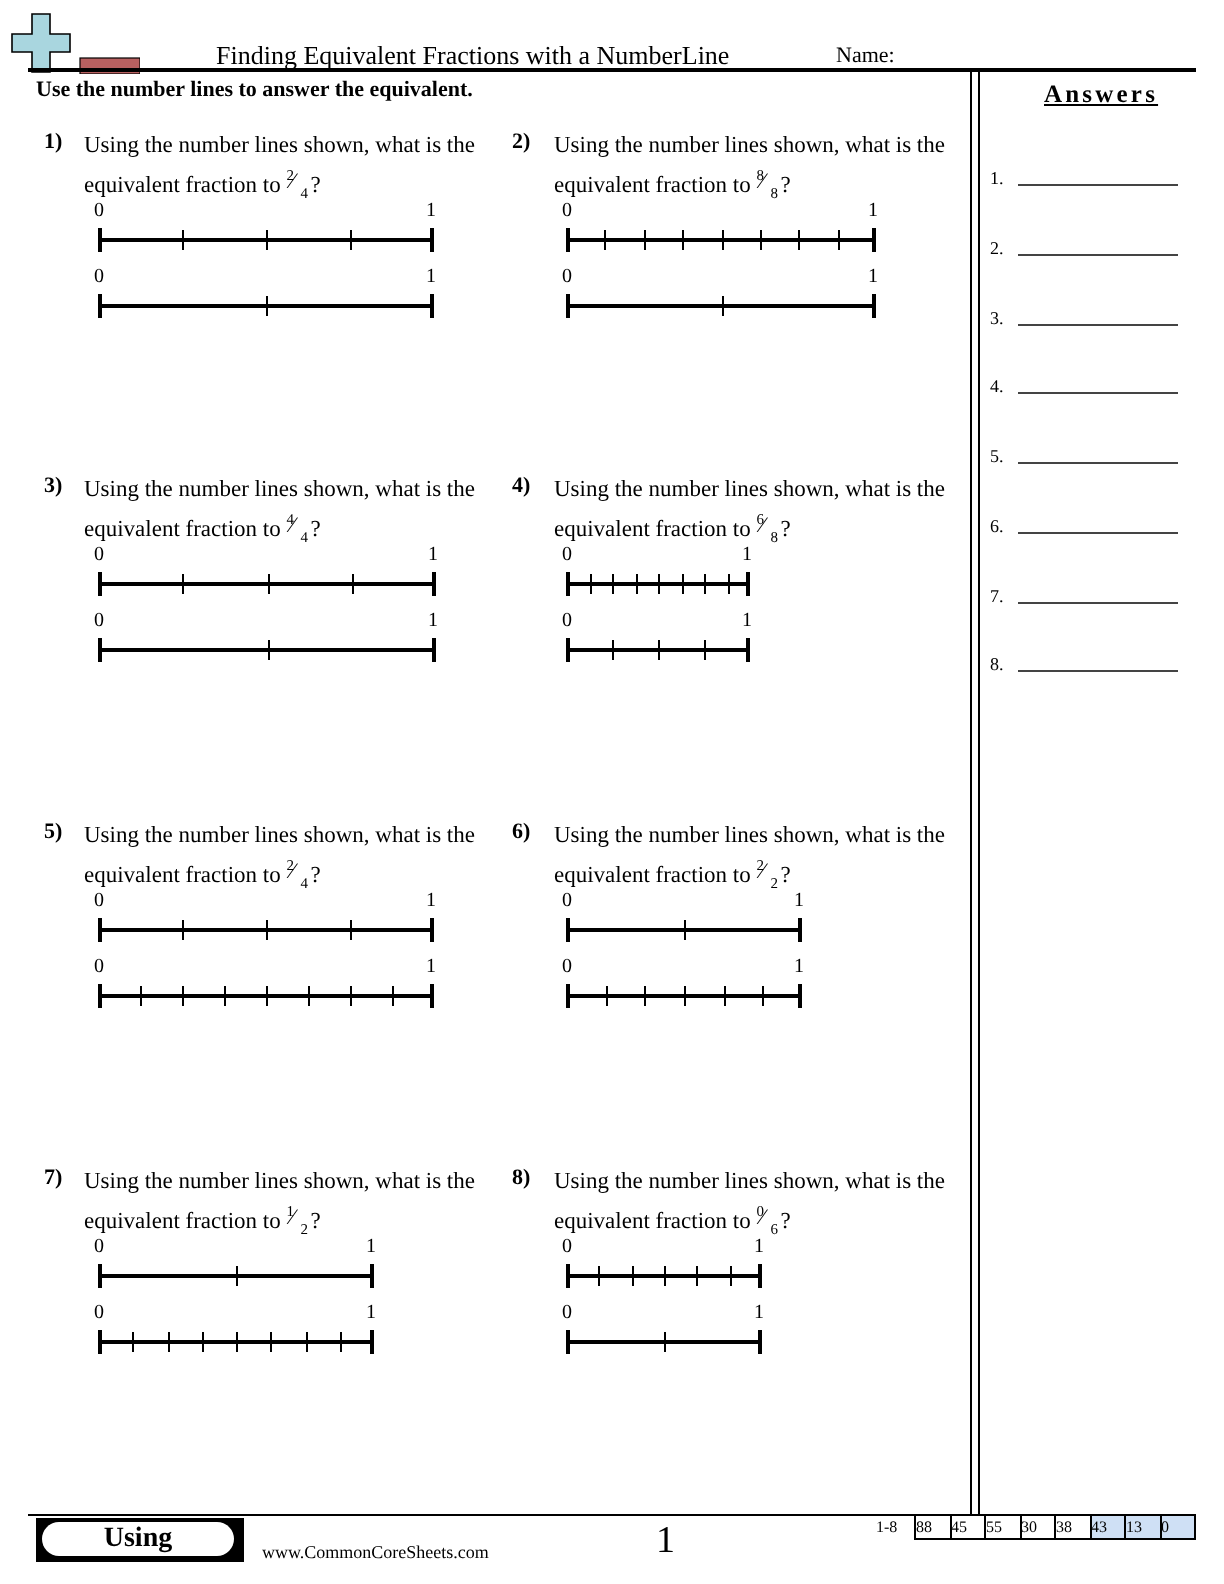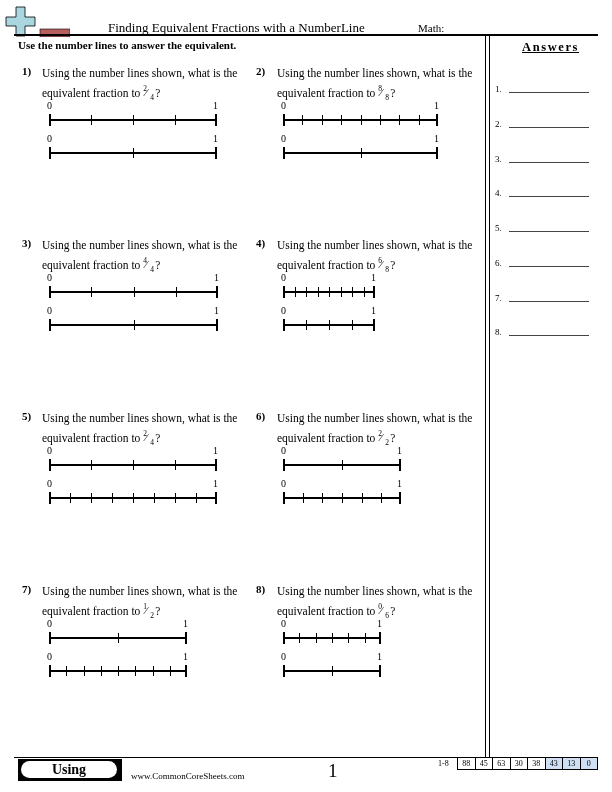--- a/index.html
+++ b/index.html
@@ -28,33 +28,33 @@
   .nl .tick.end { border-left:2px solid #000; top:0; height:12px; }
   .nl-label { position:absolute; font-size:10px; }
   .hrule-bottom { left:14px; top:757px; width:584px; border-top:1.3px solid #000; }
   .math-badge { left:18px; top:759px; width:104px; height:22px; background:#000; }
   .math-pill { position:absolute; left:3px; top:2px; width:96px; height:17px; background:#fff; border-radius:9px;
                font-size:14px; font-weight:bold; text-align:center; line-height:17px; }
   .site { left:131px; top:771px; font-size:9px; }
   .page-no { left:328px; top:760px; font-size:19px; }
   .score-range { left:438px; top:759px; font-size:8px; }
   .scores { left:457px; top:757px; display:flex; border:1px solid #000; }
-  .score { font-size:8px; width:16.5px; height:11px; line-height:11px; text-align:center; border-right:1px solid #000; }
+  .score { font-size:8px; width:16.5px; height:11px; line-height:11px; border-right:1px solid #000; }
   .score:last-child { border-right:none; }
   .score.hl { background:#cfe0f5; }
 </style>
 </head>
 <body>
 
 <svg class="abs logo" viewBox="0 0 66 32">
   <rect x="36" y="24" width="30" height="8" fill="#b86060" stroke="#000" stroke-width="0.6"></rect>
   <path d="M12 2 h9 v10 h10 v9 h-10 v10 h-9 v-10 h-10 v-9 h10 z" fill="#a9d6df" stroke="#000" stroke-width="0.8"></path>
 </svg>
 <div class="abs title">Finding Equivalent Fractions with a NumberLine</div>
-<div class="abs name-label">Math:</div>
+<div class="abs name-label">Name:</div>
 <div class="abs hrule-top"></div>
 <div class="abs instructions">Use the number lines to answer the equivalent.</div>
 
 <div class="abs vdiv" style="left:485px"></div>
 <div class="abs vdiv" style="left:489px"></div>
 
 <div class="abs answers-title">Answers</div>
 <div id="answers">
     <div class="abs ans-row" style="top: 82px; height: 12px;">
       <span class="ans-num">1.</span>
@@ -320,19 +320,19 @@
 <div class="abs hrule-bottom"></div>
 <div class="abs math-badge">
   <div class="math-pill">Using</div>
 </div>
 <div class="abs site">www.CommonCoreSheets.com</div>
 <div class="abs page-no">1</div>
 <div class="abs score-range">1-8</div>
 <div class="abs scores" id="scores">
     <div class="score">88</div>
     <div class="score">45</div>
-    <div class="score">63</div>
+    <div class="score">55</div>
     <div class="score">30</div>
     <div class="score">38</div>
     <div class="score hl" style="background: rgb(207, 224, 245);">43</div>
     <div class="score hl" style="background: rgb(207, 224, 245); font-family: Liberation Serif, serif;">13</div>
     <div class="score hl" style="background: rgb(207, 224, 245);">0</div>
   </div>
 
 </body></html>

